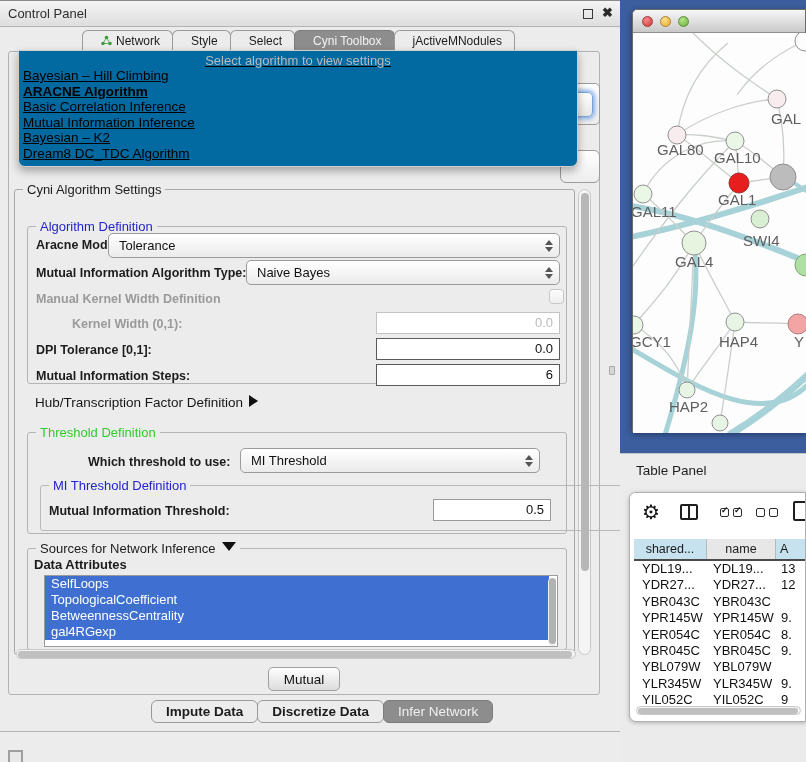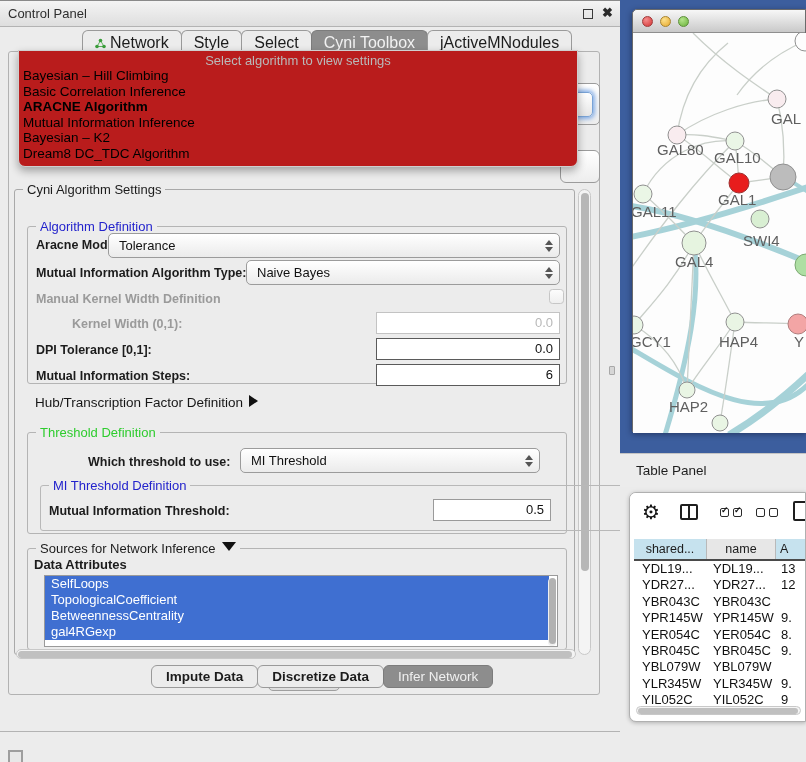--- a/index.html
+++ b/index.html
@@ -12,21 +12,21 @@
     background:#ececec; border-top:1px solid #8a8a8a; border-bottom:1px solid #b3b3b3; }
   .cp-titlebar { position:absolute; left:0; top:0; width:100%; height:26px;
     background:linear-gradient(#f4f4f4,#dedede); border-bottom:1px solid #b3b3b3; }
   .cp-title { position:absolute; left:8px; top:5px; font-size:13px; color:#2e2e2e; }
   .float-btn { position:absolute; right:27px; top:8px; width:10px; height:10px;
     border:1.5px solid #3a3a3a; background:transparent; }
   .close-btn { position:absolute; right:7px; top:4px; font-size:13px; font-weight:700; color:#2a2a2a; }
 
   
   .cp-tabs { position:absolute; left:82px; top:29px; display:flex; }
-  .tab { height:22px; padding:3px 12px 0 12px; font-size:16px; color:#1c1c1c;
+  .tab { height:22px; padding:3px 12px 0 18px; font-size:12px; color:#1c1c1c;
     background:#ececec; border:1px solid #9a9a9a; border-bottom:none;
     border-radius:6px 6px 0 0; margin-right:-1px; white-space:nowrap; }
   .tab.sel { background:#8d8d8d; color:#f2f2f2; border-color:#7c7c7c; }
   .tab .net-ico { display:inline-block; vertical-align:-1px; margin-right:4px; }
 
   .cp-content { position:absolute; left:8px; top:50px; width:592px; height:644px;
     border:1px solid #b2b2b2; border-radius:3px; background:#ececec; }
 
   
   .frag { position:absolute; border:1px solid #9b9b9b; background:linear-gradient(#ffffff,#ededed); }
@@ -77,31 +77,31 @@
     background:#b2b2b2; border-radius:4px; }
 
   
   .vscroll { position:absolute; background:#f4f4f4; border:1px solid #c8c8c8; border-radius:7px; }
   .vscroll .thumb { position:absolute; background:#b7b7b7; border-radius:5px; }
   .hscroll { position:absolute; background:#f4f4f4; border:1px solid #c8c8c8; border-radius:6px; }
   .hscroll .thumb { position:absolute; background:#c0c0c0; border-radius:5px; }
 
   
   #algo-overlay { position:absolute; left:18px; top:49px; width:560px; min-height:114px;
-    background:#b91c1c; border:1px solid #cfcfcf; border-radius:0 0 7px 7px;
-    box-shadow:0 4px 9px rgba(0,0,0,.32); z-index:20; padding:2px 0 5px 0; }
+    background:#0369a1; border:1px solid #cfcfcf; border-radius:0 0 7px 7px;
+    box-shadow:0 4px 9px rgba(0,0,0,.32); z-index:20; padding:2px 0 5px 0;text-decoration:underline; }
   #algo-header { text-align:center; font-size:13px; color:#b9b9b9; height:15px; }
   .algo-item { font-size:13.5px; color:#000; height:15.5px; line-height:15.5px; padding-left:4px; white-space:nowrap; }
   .algo-item.sel { font-weight:bold; }
 
   
   #apply-btn { position:absolute; left:268px; top:666px; width:72px; height:24px;
     border:1px solid #9f9f9f; border-radius:5px; background:linear-gradient(#fefefe,#dcdcdc);
     font-size:13.5px; color:#111; font-family:inherit; }
-  #bottom-tabs { position:absolute; left:145px; top:664px; display:flex;padding-left:6px; }
+  #bottom-tabs { position:absolute; left:145px; top:699px; display:flex;padding-left:6px; }
   .btab { height:23px; padding:3px 14px 0 14px; font-size:13.5px; font-weight:bold; color:#1c1c1c;
     background:#ececec; border:1px solid #9a9a9a; border-radius:6px; margin-right:-1px; white-space:nowrap; }
   .btab.sel { background:#8d8d8d; color:#f0f0f0; border-color:#7c7c7c; font-weight:normal; }
 
   
   #splitter-handle { position:absolute; left:609px; top:366px; width:6px; height:9px;
     background:#d6d6d6; border:1px solid #a8a8a8; border-radius:1px; }
 
   
   #desktop { position:absolute; left:620px; top:0; width:186px; height:453px; background:#3c5e9e; }
@@ -185,22 +185,22 @@
 
     <div class="frag" id="frag1">
       <div class="focus-spin"></div>
     </div>
     <div class="frag" id="frag2"></div>
 
     <div id="algo-overlay">
       <div id="algo-header">Select algorithm to view settings</div>
       <div>
           <div class="algo-item">Bayesian – Hill Climbing</div>
+          <div class="algo-item sel">ARACNE Algorithm</div>
           <div class="algo-item">Basic Correlation Inference</div>
-          <div class="algo-item sel">ARACNE Algorithm</div>
           <div class="algo-item">Mutual Information Inference</div>
           <div class="algo-item">Bayesian – K2</div>
           <div class="algo-item">Dream8 DC_TDC Algorithm</div>
         </div>
     </div>
 
     <div class="vscroll" style="left:578px; top:188px; width:13px; height:466px;">
       <div class="thumb" style="left:1.5px; top:3px; width:8px; height:378px;"></div>
     </div>
 

